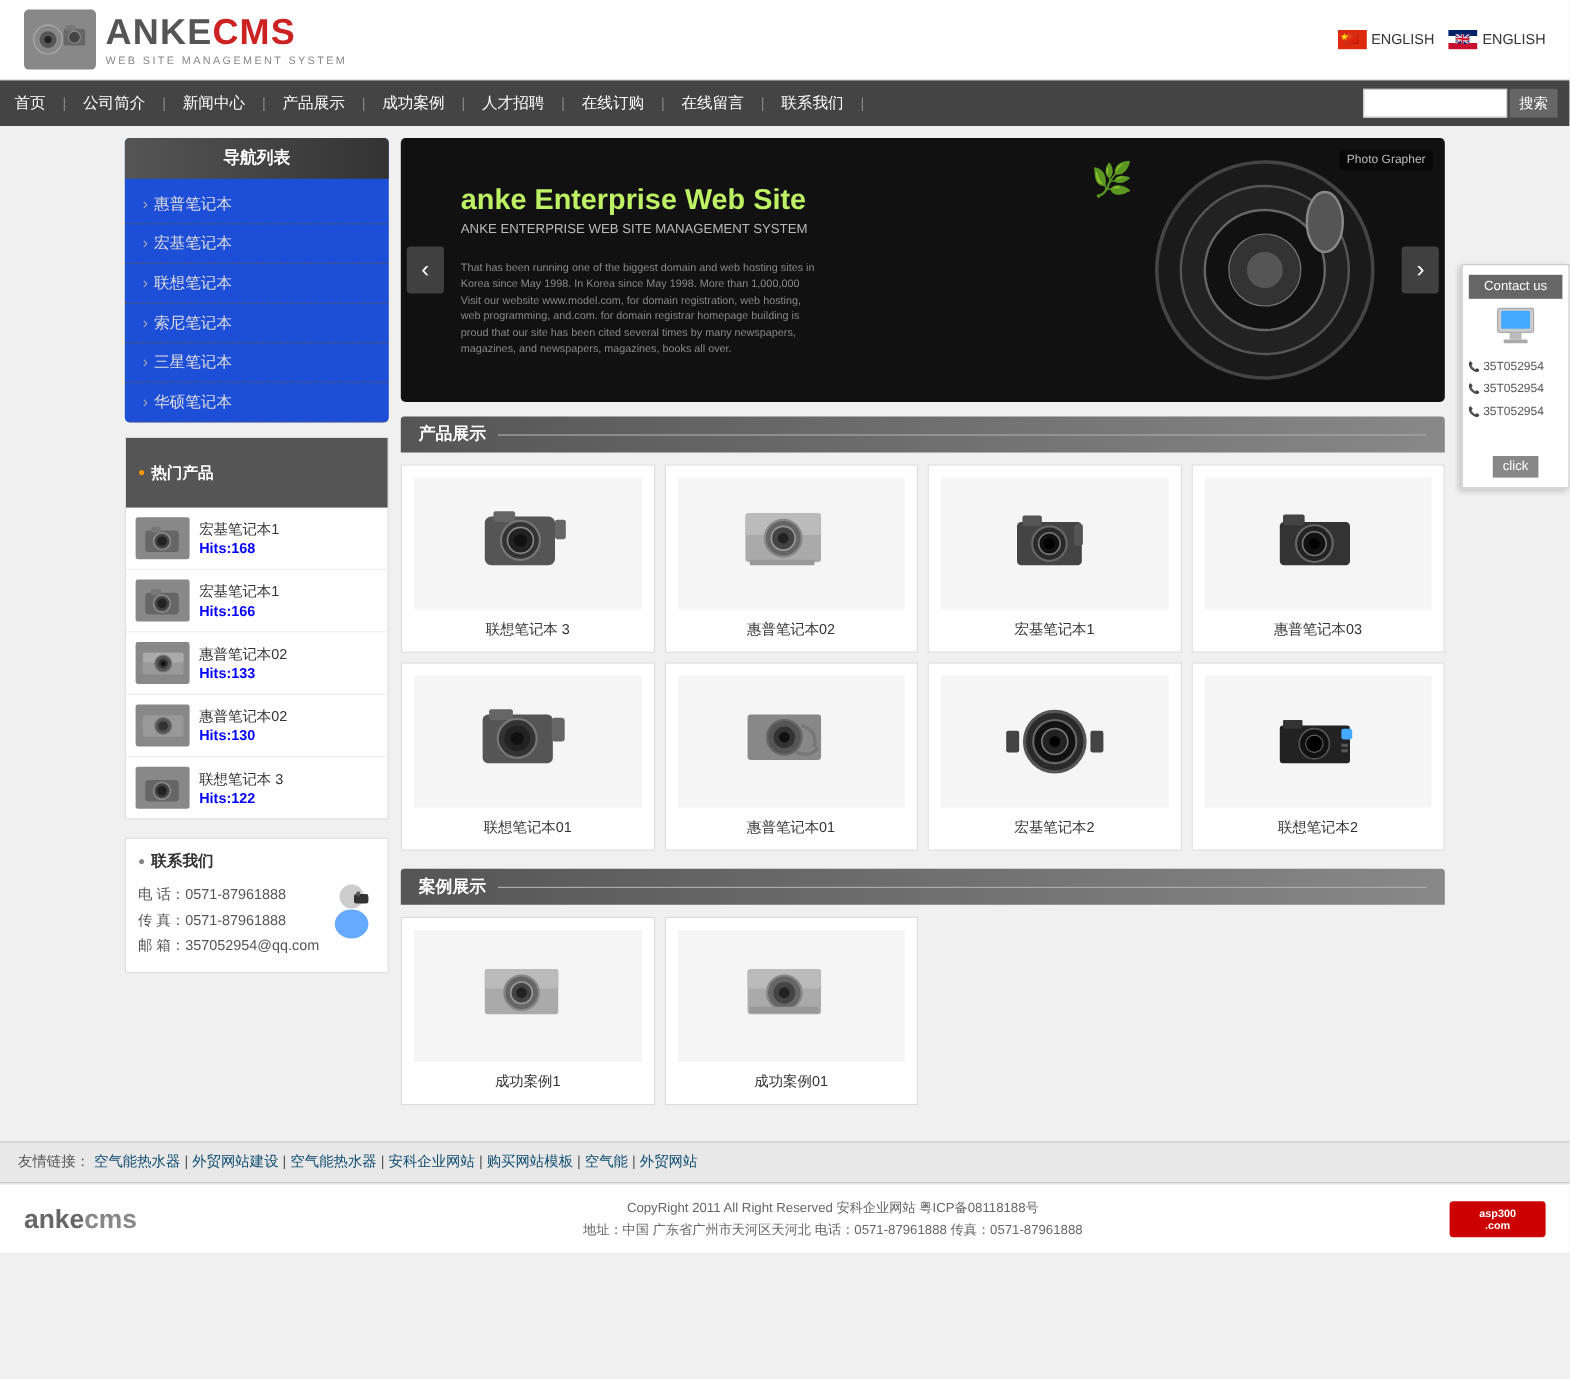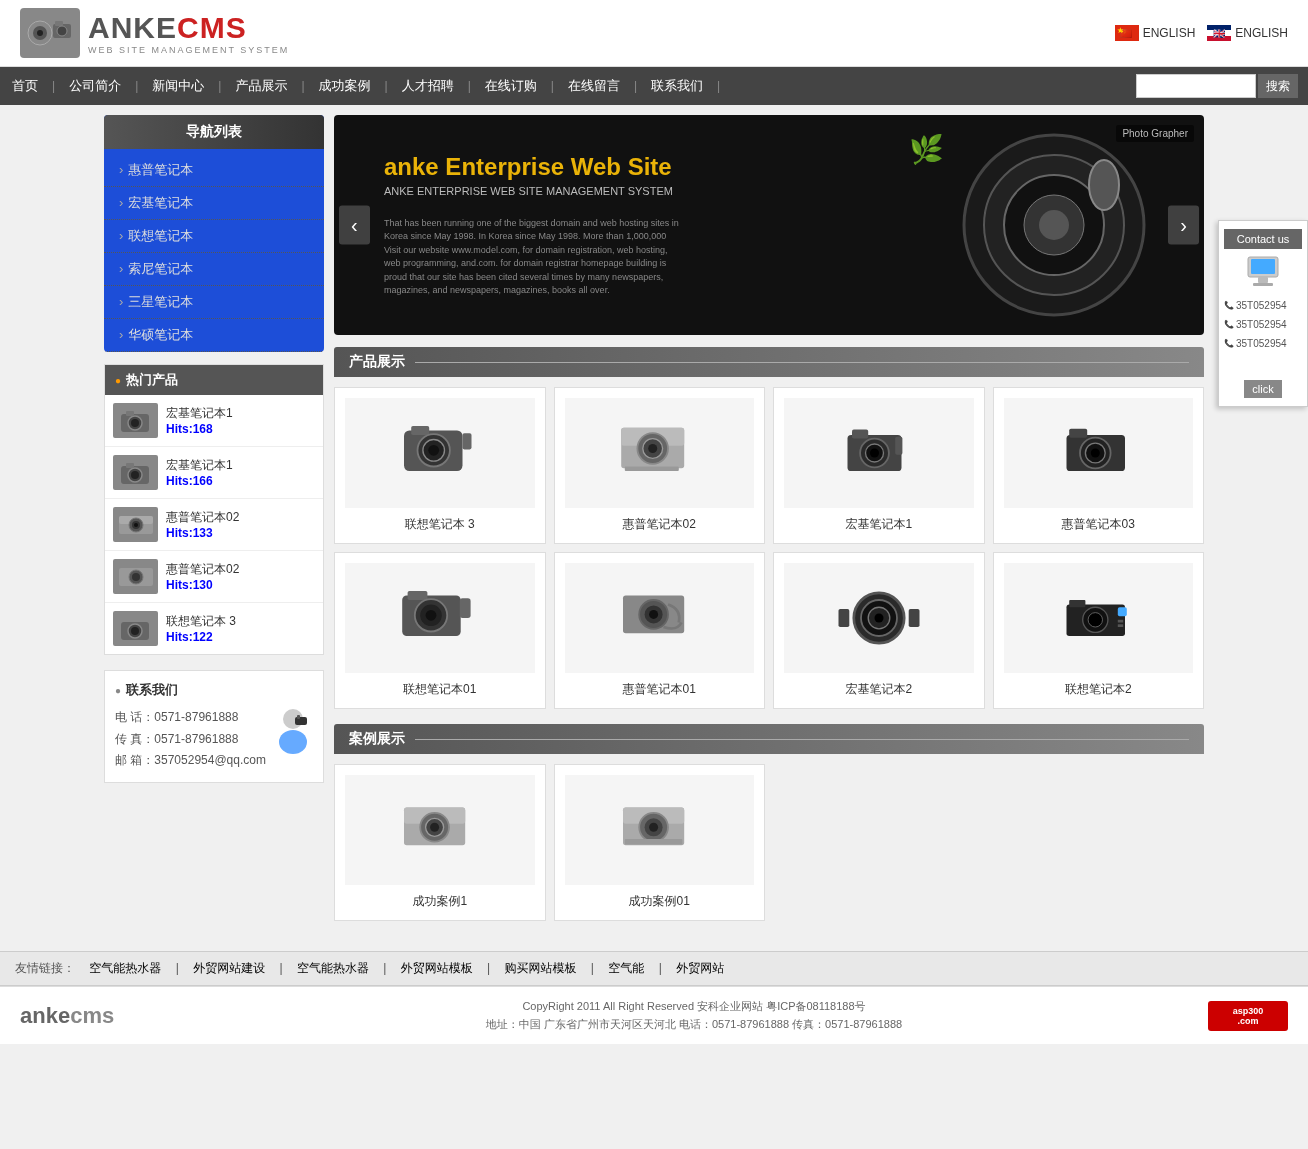--- a/index.html
+++ b/index.html
@@ -31,21 +31,21 @@
     .main-wrapper { max-width: 1100px; margin: 0 auto; display: flex; gap: 10px; padding: 10px 0; }
 
     
     .sidebar { width: 220px; flex-shrink: 0; }
     .sidebar-nav-title { background: linear-gradient(to right, #555, #333); color: #fff; text-align: center; padding: 8px 0; font-size: 14px; font-weight: bold; margin-bottom: 5px; }
     .sidebar-nav-item { padding: 7px 15px; border-bottom: 1px dotted #555; color: #ddd; font-size: 13px; cursor: pointer; }
     .sidebar-nav-item::before { content: '›'; margin-right: 5px; color: #aaa; }
 
     
     .hot-products { background: #fff; border: 1px solid #ddd; margin-bottom: 15px; }
-    .hot-title { background: #555; color: #fff; padding: 6px 10px; font-size: 13px; font-weight: bold; display: flex; align-items: center; gap: 5px; }
+    .hot-title { background: #555; color: #fff; padding: 20px 10px; font-size: 13px; font-weight: bold; display: flex; align-items: center; gap: 5px; }
     .hot-title::before { content: '●'; color: #f90; font-size: 10px; }
     .hot-item { display: flex; align-items: center; padding: 8px; border-bottom: 1px solid #eee; gap: 8px; }
     .hot-item-img { width: 45px; height: 35px; background: #888; border-radius: 2px; display: flex; align-items: center; justify-content: center; overflow: hidden; flex-shrink: 0; }
     .hot-item-info { display: flex; flex-direction: column; }
     .hot-item-name { font-size: 12px; color: #333; }
     .hot-item-hits { font-size: 12px; color: #00f; font-weight: bold; }
 
     
     .contact-box { background: #fff; border: 1px solid #ddd; padding: 10px; }
     .contact-title { font-size: 13px; font-weight: bold; color: #333; margin-bottom: 8px; display: flex; align-items: center; gap: 5px; }
@@ -66,21 +66,21 @@
     .section-title::after { content: ''; flex: 1; height: 1px; background: #aaa; margin-left: 10px; }
 
     
     .product-grid { display: grid; grid-template-columns: repeat(4, 1fr); gap: 8px; margin-bottom: 12px; }
     .product-card { background: #fff; border: 1px solid #ddd; padding: 10px; text-align: center; }
     .product-img { width: 100%; height: 110px; background: #f5f5f5; display: flex; align-items: center; justify-content: center; margin-bottom: 8px; font-size: 40px; }
     .product-name { font-size: 12px; color: #333; }
 
     
     .footer-links { background: #e8e8e8; padding: 8px 15px; font-size: 12px; color: #555; border-top: 1px solid #ccc; border-bottom: 1px solid #ccc; margin-top: 5px; }
-    .footer-links a { color: #000000; text-decoration: none; margin: 0 11px; text-align: right; }
+    .footer-links a { color: #0c4a6e; text-decoration: none; margin: 0 0; text-align: right; }
 
     
     .footer { background: #fff; padding: 12px 20px; text-align: center; font-size: 11px; color: #666; border-top: 1px solid #ddd; display: flex; align-items: center; justify-content: space-between; }
     .footer-info { flex: 1; }
 
     
     .contact-float { position: fixed; right: 0; top: 220px; background: #fff; border: 1px solid #ccc; width: 90px; text-align: center; padding: 8px 5px; font-size: 11px; box-shadow: -2px 2px 5px rgba(0,0,0,0.2); }
     .contact-float-title { background: #666; color: #fff; padding: 4px 2px; font-size: 11px; margin-bottom: 6px; }
     .contact-float-row { font-size: 10px; color: #555; line-height: 1.9; display: flex; align-items: center; gap: 2px; }
     .contact-float-click { background: #888; color: #fff; padding: 3px 8px; margin-top: 5px; cursor: pointer; font-size: 11px; display: inline-block; }
@@ -257,21 +257,21 @@
       </div>
     </div>
   </div>
 
   <div class="main-content">
 
     <div class="banner" style="position:relative;height:220px;background:#111;border-radius:4px;overflow:hidden;margin-bottom:12px;">
       <button class="banner-nav-left" style="position:absolute;left:5px;top:50%;transform:translateY(-50%);background:rgba(255,255,255,0.2);color:#fff;border:none;cursor:pointer;font-size:20px;padding:8px 12px;border-radius:3px;z-index:10;">‹</button>
       <div style="padding:25px 50px;display:flex;align-items:center;height:100%;">
         <div style="z-index:2;max-width:360px;">
-          <div style="color:#eab308;font-size:24px;font-weight:bold;margin-bottom:4px;">anke  Enterprise Web Site</div>
+          <div style="color:#bef264;font-size:24px;font-weight:bold;margin-bottom:4px;">anke  Enterprise Web Site</div>
           <div style="color:#bbb;font-size:11px;margin-bottom:20px;">ANKE ENTERPRISE WEB SITE MANAGEMENT SYSTEM</div>
           <div style="color:#888;font-size:9px;line-height:1.5;max-width:300px;">That has been running one of the biggest domain and web hosting sites in Korea since May 1998. In Korea since May 1998. More than 1,000,000 Visit our website www.model.com, for domain registration, web hosting, web programming, and.com. for domain registrar homepage building is proud that our site has been cited several times by many newspapers, magazines, and newspapers, magazines, books all over.</div>
         </div>
         <div style="position:absolute;right:50px;top:10px;width:200px;height:200px;">
           <svg viewBox="0 0 200 200" width="200" height="200">
             <circle cx="100" cy="100" r="90" fill="#1a1a1a" stroke="#444" stroke-width="3"></circle>
             <circle cx="100" cy="100" r="70" fill="#222" stroke="#555" stroke-width="2"></circle>
             <circle cx="100" cy="100" r="50" fill="#111" stroke="#666" stroke-width="2"></circle>
             <circle cx="100" cy="100" r="30" fill="#333" stroke="#777" stroke-width="1"></circle>
             <circle cx="100" cy="100" r="15" fill="#555"></circle>
@@ -440,21 +440,21 @@
     </div>
 
   </div>
 </div>
 
 <div class="footer-links">
   <span>友情链接：</span>
   <a href="#">空气能热水器</a> |
   <a href="#">外贸网站建设</a> |
   <a href="#">空气能热水器</a> |
-  <a href="#">外贸网站模板</a> |
+  <a href="#">安科企业网站</a> |
   <a href="#">购买网站模板</a> |
   <a href="#">空气能</a> |
   <a href="#">外贸网站</a>
 </div>
 
 <div class="footer">
   <div style="display:flex;flex-direction:column;align-items:flex-start;width:160px;">
     <span style="font-size:22px;font-weight:bold;color:#666;font-family:Impact,Arial;">anke<span style="color:#888;">cms</span></span>
   </div>
   <div class="footer-info">

